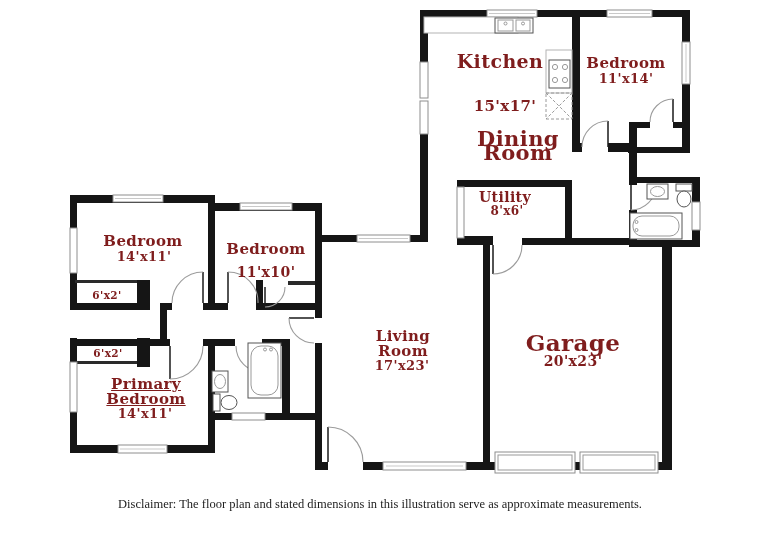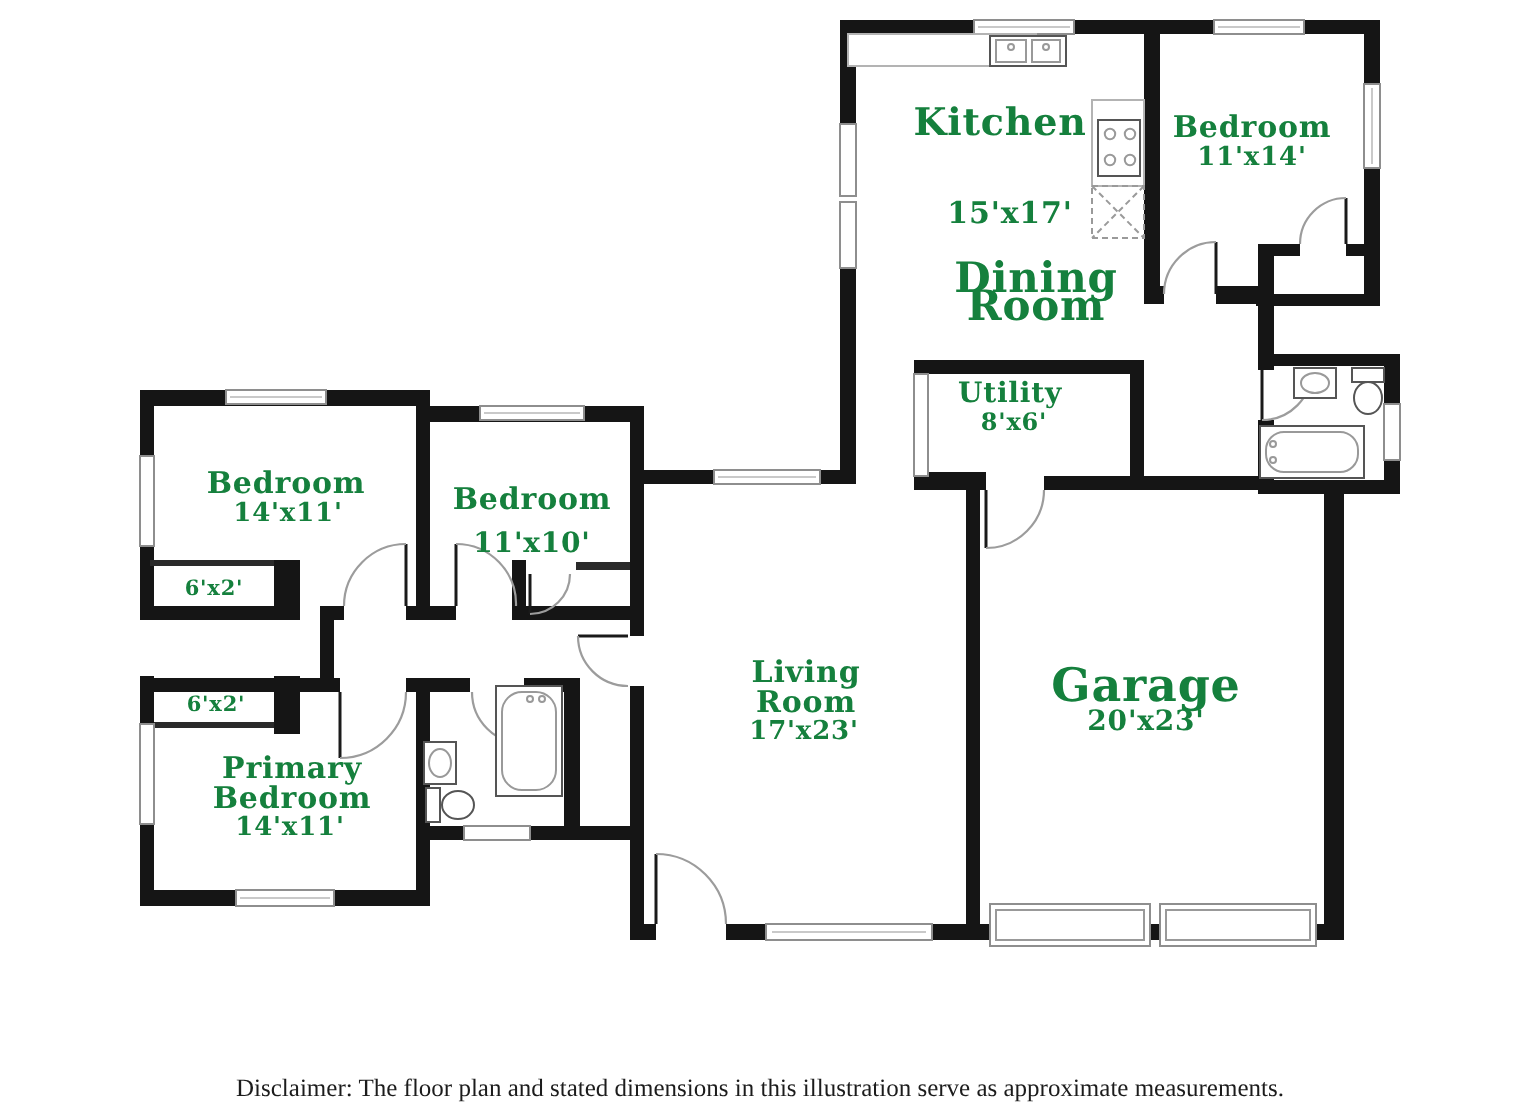--- a/index.html
+++ b/index.html
@@ -8,44 +8,44 @@
   #plan-svg{position:absolute;left:0;top:0;}
   .w{fill:#151515;}
   .thin{fill:#2a2a2a;}
   .win{fill:#ffffff;stroke:#8e8e8e;stroke-width:1;}
   .winl{stroke:#c9c9c9;stroke-width:1;fill:none;}
   .leaf{stroke:#1a1a1a;stroke-width:1.5;fill:none;}
   .arc{stroke:#9c9c9c;stroke-width:1.1;fill:none;}
   .fx{fill:#ffffff;stroke:#555555;stroke-width:1;}
   .fx2{fill:none;stroke:#999999;stroke-width:1;}
   .ctr{fill:#ffffff;stroke:#b3b3b3;stroke-width:1;}
-  .lbl{position:absolute;transform:translate(-50%,-50%);color:#15803d;font-weight:700;
+  .lbl{position:absolute;transform:translate(-50%,-50%);color:#7f1d1d;font-weight:700;
        text-align:center;white-space:pre-line;letter-spacing:.4px;line-height:1.02;}
   #lbl-kitchen-name{left:500px;top:62px;font-size:19px;}
   #lbl-kitchen-dims{left:505px;top:107px;font-size:15px;}
   #lbl-dining-name{left:518px;top:146px;font-size:21px;line-height:14px;}
   #lbl-bedtr-name{left:626px;top:64px;font-size:15px;}
   #lbl-bedtr-dims{left:626px;top:79px;font-size:13px;}
   #lbl-utility-name{left:505px;top:197px;font-size:14px;}
   #lbl-utility-dims{left:507px;top:211px;font-size:12px;}
   #lbl-bedl-name{left:143px;top:242px;font-size:15px;}
   #lbl-bedl-dims{left:144px;top:257px;font-size:13px;}
   #lbl-bedm-name{left:266px;top:250px;font-size:15px;}
   #lbl-bedm-dims{left:266px;top:272px;font-size:14px;}
   #lbl-closet1-dims{left:107px;top:295px;font-size:10.5px;}
   #lbl-closet2-dims{left:108px;top:353px;font-size:10.5px;}
-  #lbl-primary-name{left:146px;top:392px;font-size:15px;line-height:15px;}
+  #lbl-primary-name{left:146px;top:392px;font-size:15px;line-height:15px;text-decoration:underline;}
   #lbl-primary-dims{left:145px;top:414px;font-size:13px;}
   #lbl-living-name{left:403px;top:344px;font-size:15px;line-height:15px;}
   #lbl-living-dims{left:402px;top:366px;font-size:13px;}
   #lbl-garage-name{left:573px;top:343px;font-size:23px;text-align:right;}
   #lbl-garage-dims{left:573px;top:361px;font-size:14px;}
   #footer{position:absolute;left:0;top:496px;width:760px;text-align:center;
           font-weight:400;font-size:12.5px;line-height:16px;color:#1c1c1c;
-          font-family:"Liberation Serif","DejaVu Serif",serif;letter-spacing:0;margin-top:40px;}
+          font-family:"Liberation Serif","DejaVu Serif",serif;letter-spacing:0;}
 </style>
 </head>
 <body>
 
 <div id="stage">
 
 <svg id="plan-svg" width="760" height="553" viewBox="0 0 760 553">
 
   <g>
 

